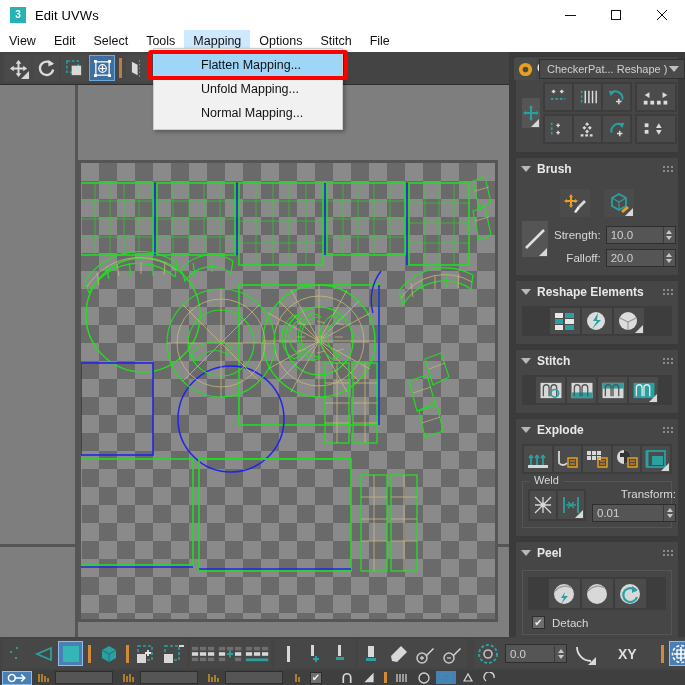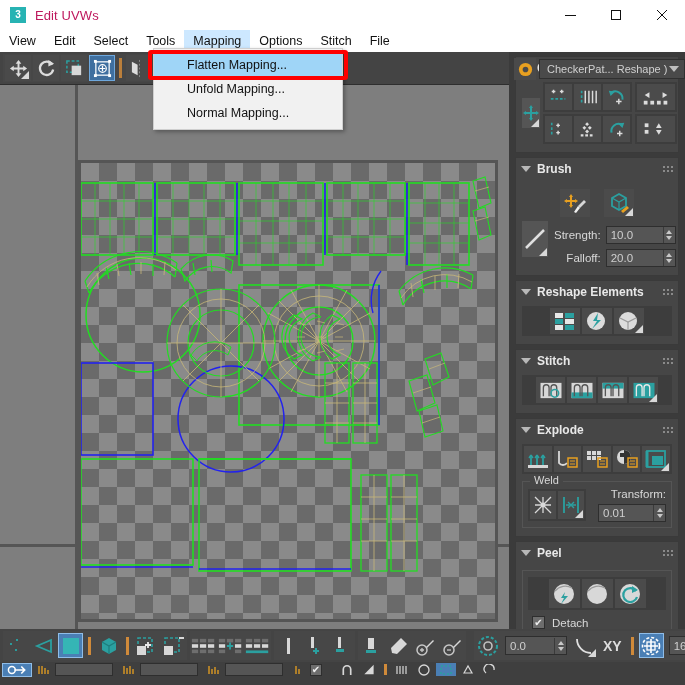--- a/index.html
+++ b/index.html
@@ -20,21 +20,21 @@
   .titlebar {
     position: absolute; top:0; left:0; width:685px; height:30px;
     background:#ffffff;
     display:flex; align-items:center;
   }
   .title-icon {
     width:16px; height:16px; margin-left:10px; margin-right:9px;
     background:#27b3b3; color:#ffffff; font-size:10px; line-height:16px;
     text-align:center; font-weight:bold;
   }
-  .title-text { font-size:13px; color:#be185d; letter-spacing:0.1px; }
+  .title-text { font-size:13px; color:#000000; letter-spacing:0.1px; }
   .win-btns { margin-left:auto; display:flex; height:30px; }
   .win-btn {
     width:46px; height:30px; display:flex; align-items:center; justify-content:center;
     font-size:13px; color:#111; background:#fff;
   }
   .glyph-min { width:11px; height:1px; background:#111; }
   .glyph-max { width:10px; height:10px; border:1px solid #111; }
 
   
   .menubar {
@@ -48,21 +48,21 @@
 
   
   .dropdown {
     position:absolute; left:153px; top:48px; width:190px;
     background:#f1f1f1; border:1px solid #cfcfcf;
     box-shadow:2px 2px 4px rgba(0,0,0,0.30);
     padding:4px 0; z-index:60;
   }
   .dd-item {
     font-size:12.5px; color:#111; height:24px; line-height:24px;
-    padding-left:33px;
+    padding-left:47px;
   }
   .dd-item.sel { background:#9fd5f7; }
   .redbox {
     position:absolute; left:148px; top:50px;
     width:200px; height:30px;
     border:4px solid #f00; border-radius:3px; z-index:70;
     pointer-events:none;
   }
 
   
@@ -187,42 +187,42 @@
   }
   .chkrow { display:flex; align-items:center; gap:7px; margin-top:6px; padding-left:4px;}
   .chkbox {
     width:13px;height:13px;background:#6d6d6d;border:1px solid #2e2e2e;
     display:flex;align-items:center;justify-content:center;
     font-size:10px;color:#f0f0f0; line-height:1;
   }
 
   
   .bottombar {
-    position:absolute; left:0; bottom:0; width:685px; height:56px;
+    position:absolute; left:0; bottom:0; width:685px; height:48px;
     background:#3f3f3f;
   }
   .bb-row1 {
     position:absolute; left:0; top:0; width:685px; height:33px;
     background:#444; display:flex; align-items:center;
   }
   .bb-row2 {
     position:absolute; left:0; top:33px; width:685px; height:15px;
     background:#3f3f3f; display:flex; align-items:center; overflow:hidden;
   }
   .bb-group {
     display:flex; align-items:center; height:29px; background:#474747; margin-left:3px;
   }
   .bb-btn {
     width:25px;height:25px;margin:0 1px;
     display:flex;align-items:center;justify-content:center;
     background:#4a4a4a; position:relative;
   }
   .bb-btn.plain { background:transparent; }
   .bb-btn.on { background:#4a7fb5; border:1px solid #8fbde8; }
-  .xy-lbl { font-size:14px; font-weight:bold; color:#ddd; margin:0 5px; }
+  .xy-lbl { font-size:14px; font-weight:bold; color:#ddd; margin:0 20px; }
   .orange-sep { width:3px;height:18px;background:#d08a3a;margin:0 4px; }
   .bb-small {
     width:20px;height:13px;background:#4a4a4a;margin:0 1px;
     display:flex;align-items:center;justify-content:center;
   }
   .bb-field { width:58px;height:13px;background:#555;border:1px solid #2e2e2e; }
 </style>
 </head>
 <body>
 
@@ -797,21 +797,21 @@
                 <svg width="22" height="22" viewBox="0 0 22 22">
                   <path d="M4 3 V19 M18 3 V19" stroke="#2ba0a0" stroke-width="1.8"></path>
                   <path d="M6 11 H10 M12 11 H16" stroke="#2ba0a0" stroke-width="1.6"></path>
                   <path d="M8 8 L11 11 L8 14 M14 8 L11 11 L14 14" stroke="#2ba0a0" stroke-width="1.4" fill="none"></path>
                 </svg>
                 <div class="corner"></div>
               </div>
             </div>
             <div style="flex:1;text-align:right;">
               <div class="lbl" style="margin-bottom:4px;">Transform:</div>
-              <div class="spin" style="width:68px;margin-left:auto;">
+              <div class="spin" style="width:84px;margin-left:auto;">
                 <input type="text" value="0.01" style="">
                 <div class="spin-arrows">
                   <div class="sp-up"></div>
                   <div class="sp-dn"></div>
                 </div>
               </div>
             </div>
           </div>
         </div>
       </div>

